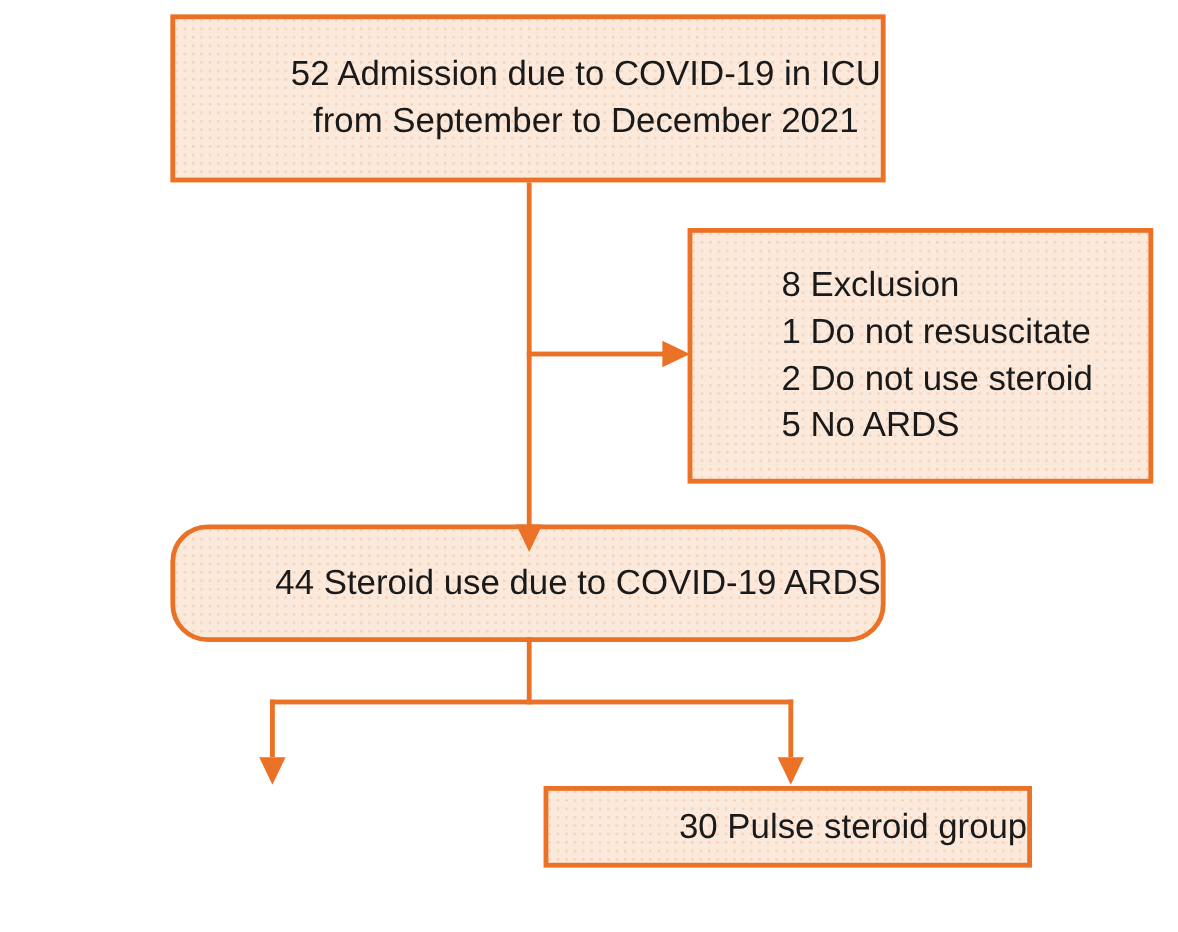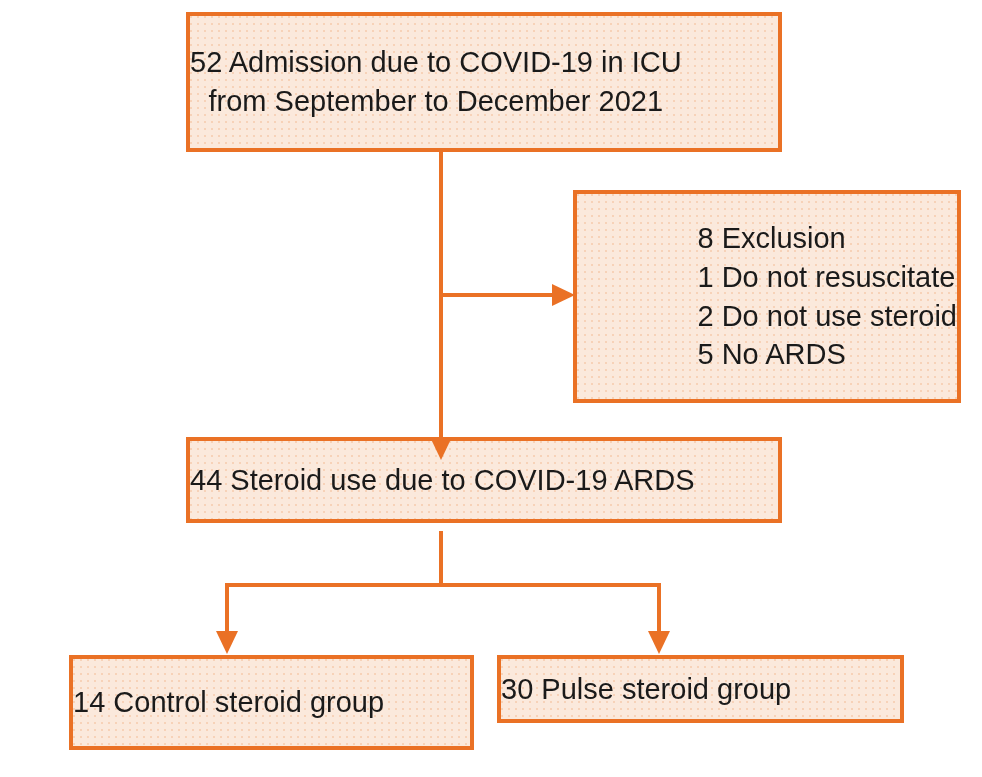--- a/index.html
+++ b/index.html
@@ -25,26 +25,25 @@
     background-image:
       radial-gradient(circle at 1px 1px, rgba(240,175,130,0.40) 1px, transparent 1.2px);
     background-size: 7px 7px;
     display: flex;
     align-items: center;
     color: #1a1a1a;
     line-height: 1.33;
     white-space: pre-line;
   }
   .node.center {
-    justify-content: flex-start;
+    justify-content: flex-end;
     text-align: center;
-    margin-left: 44px;
   }
   .node.left {
-    justify-content: flex-end;
+    justify-content: center;
     text-align: left;
   }
   .node-text {
     display: block;
     white-space: pre-line;
   }
 
   
   #box-admission {
     left: 142px;  top: 12px;
@@ -52,22 +51,23 @@
     font-size: 29px;
   }
   #box-exclusion {
     left: 573px;  top: 190px;
     width: 388px; height: 213px;
     font-size: 29px;
     padding-left: 28px;
   }
   #box-steroid-use {
     left: 142px;  top: 437px;
-    width: 596px; height: 86px;
+    width: 596px; height: 98px;
     font-size: 29px;
+    border-radius: 31px;
   }
   #box-control-group {
     left: 25px;   top: 655px;
     width: 405px; height: 95px;
     font-size: 29px;
   }
   #box-pulse-group {
     left: 453px;  top: 655px;
     width: 407px; height: 68px;
     font-size: 29px;
@@ -127,23 +127,20 @@
     <span class="node-text">8 Exclusion
    1 Do not resuscitate
    2 Do not use steroid
    5 No ARDS</span>
   </div>
 
   <div class="node center" id="box-steroid-use">
     <span class="node-text">44 Steroid use due to COVID-19 ARDS</span>
   </div>
 
-  <div class="node center" id="box-control-group">
-    <span class="node-text">14 Control steroid group</span>
-  </div>
 
   <div class="node center" id="box-pulse-group">
     <span class="node-text">30 Pulse steroid group</span>
   </div>
 
   <div class="conn v" id="conn-trunk-top"></div>
   <div class="conn h" id="conn-branch-excl-h"></div>
   <div class="conn v" id="conn-trunk-bottom"></div>
   <div class="conn h" id="conn-fork-bar"></div>
   <div class="conn v" id="conn-fork-left"></div>

